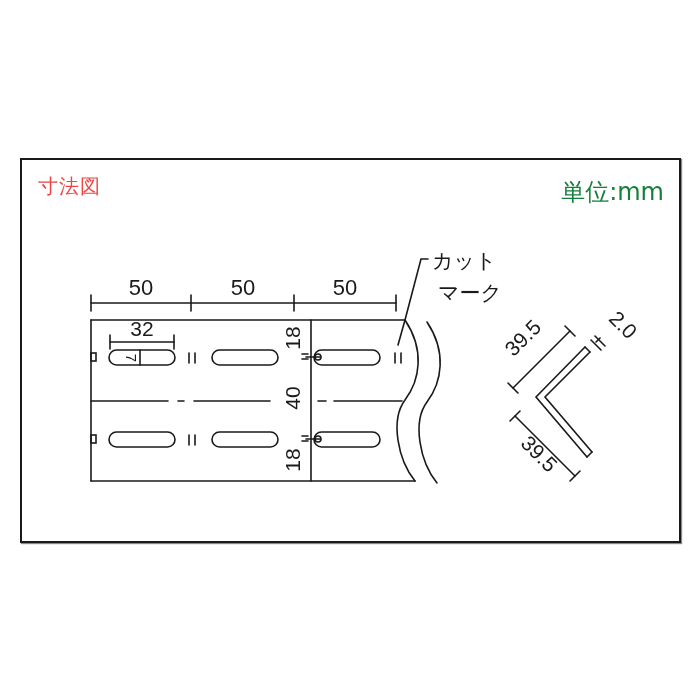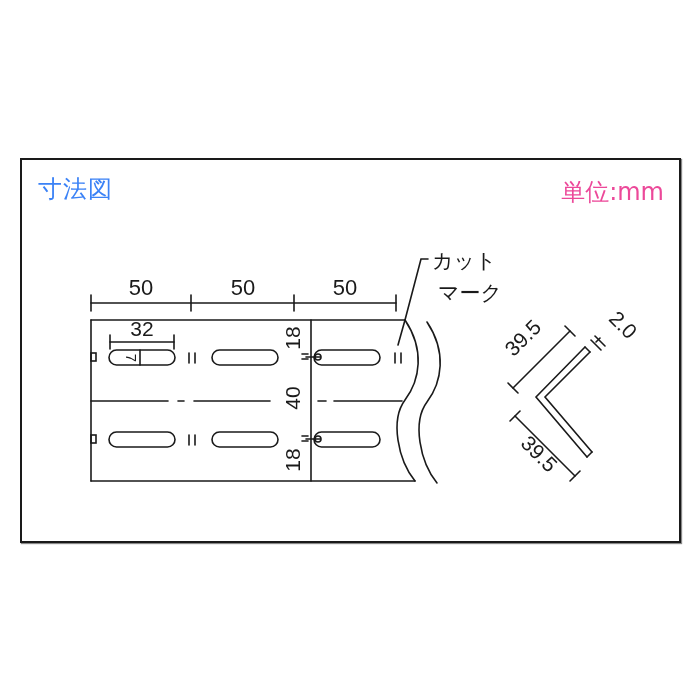--- a/index.html
+++ b/index.html
@@ -4,25 +4,25 @@
   <style>
     html, body { margin: 0; padding: 0; background: #ffffff; }
     body { width: 700px; height: 700px; position: relative; overflow: hidden;
            font-family: "DejaVu Sans", "Liberation Sans", sans-serif; }
     .frame {
       position: absolute; left: 20px; top: 158px; width: 657px; height: 381px;
       border: 2px solid #1a1a1a; box-shadow: 1px 1px 1px #888;
       background: #ffffff;
     }
     .title {
-      position: absolute; left: 38px; top: 173px; font-size: 24px; color: #3b82f6;
+      position: absolute; left: 38px; top: 173px; font-size: 20px; color: #ef4444;
       letter-spacing: 1px;
     }
     .unit {
-      position: absolute; right: 36px; top: 176px; font-size: 24px; color: #ec4899;
+      position: absolute; right: 36px; top: 176px; font-size: 24px; color: #15803d;
     }
     svg.drawing { position: absolute; left: 0; top: 0; width: 700px; height: 700px; }
     svg text { font-family: "Liberation Sans", "DejaVu Sans", sans-serif; fill: #1a1a1a; }
     .jp { font-family: "DejaVu Sans", sans-serif; }
   </style>
 </head>
 <body>
 
 <div class="frame"></div>
 <div class="title">寸法図</div>

